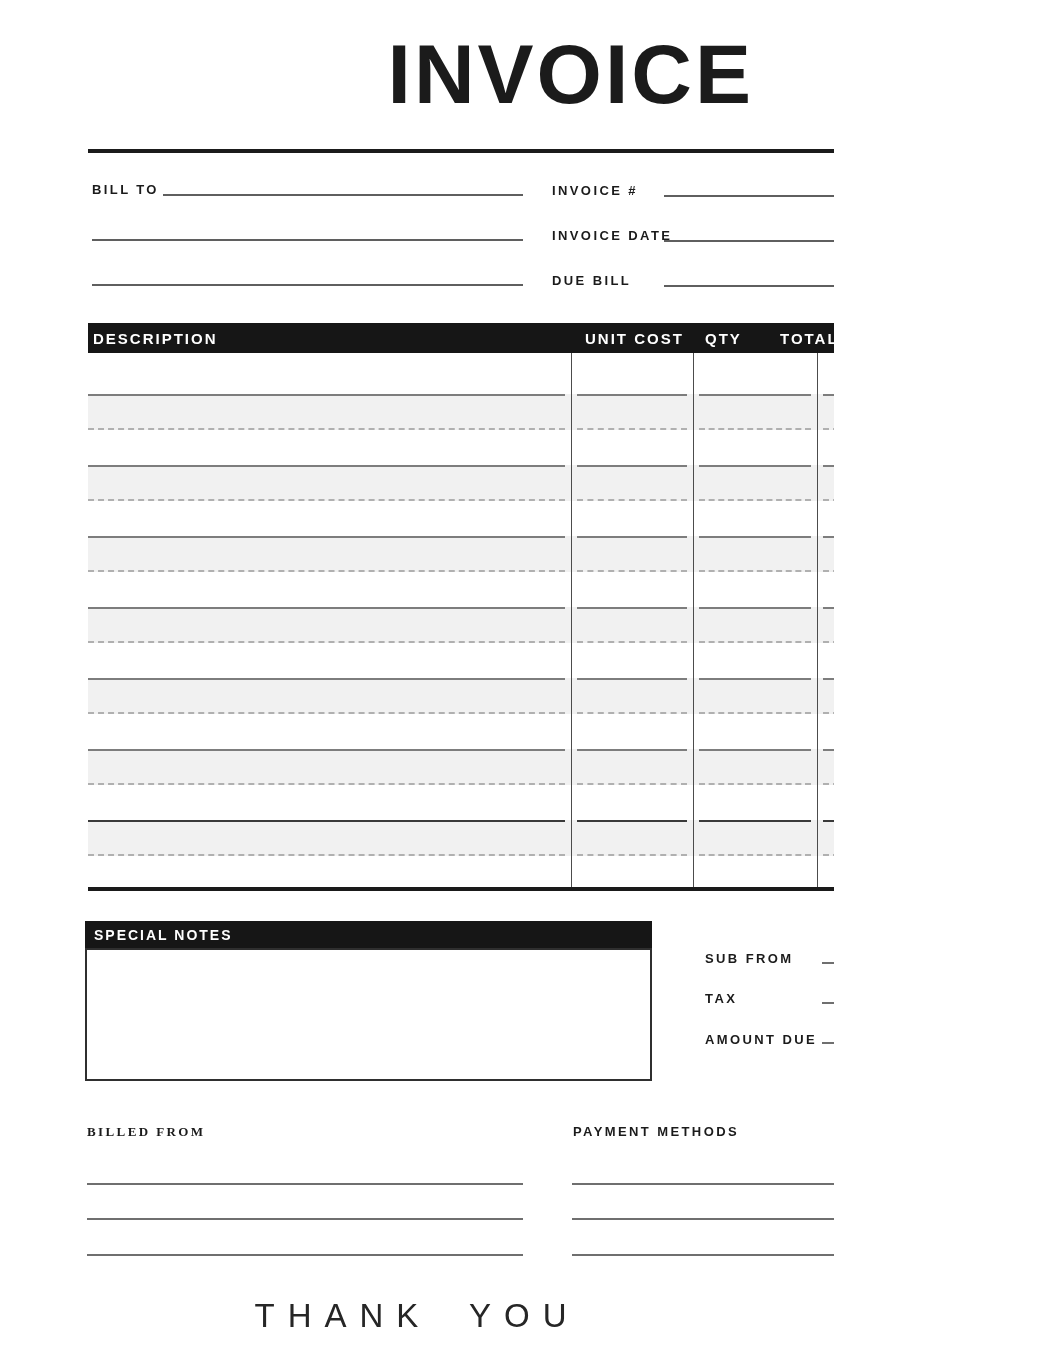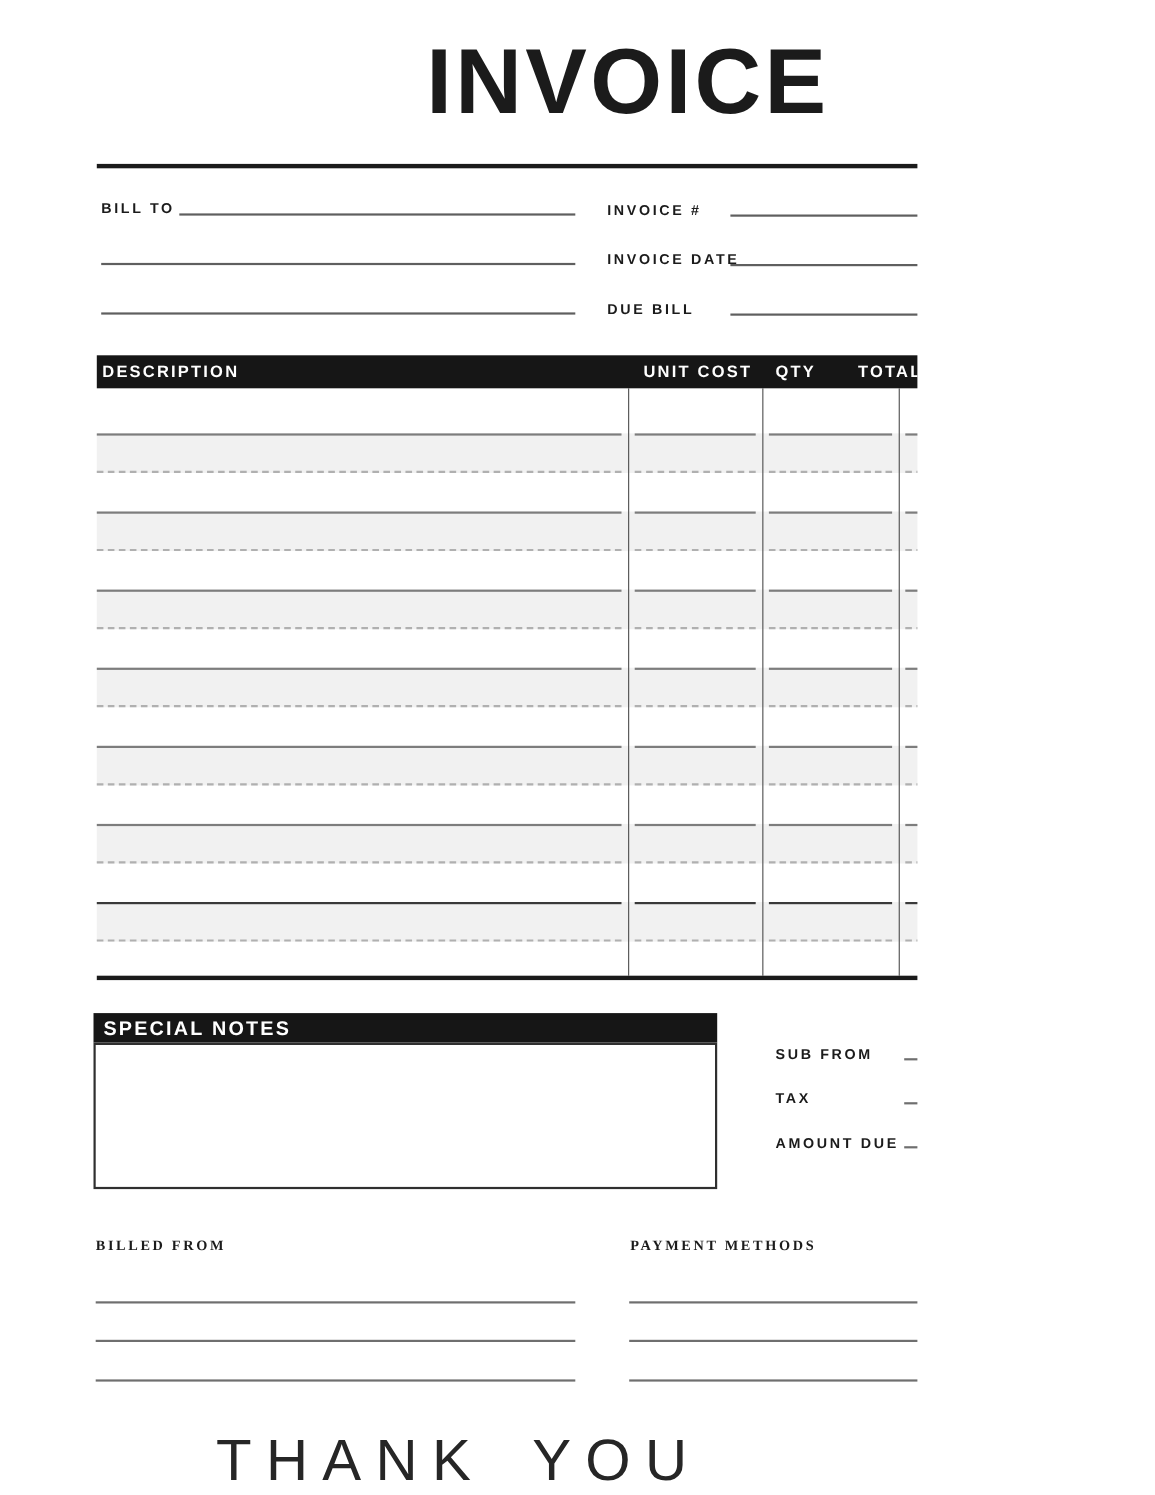--- a/index.html
+++ b/index.html
@@ -33,30 +33,30 @@
     position:absolute;top:0;height:100%;box-sizing:border-box;
     border-top:2px solid var(--rule_solid,#7d7d7d);
     border-bottom:2px dashed var(--rule_dashed,#b0b0b0);
   }
   .item-row.last .item-cell{border-top-color:#3a3a3a;}
   .vline{position:absolute;top:353px;height:534px;width:1px;background:#4c4c4c;}
   .table-bottom{position:absolute;left:88px;top:887px;width:882px;height:4px;background:#1a1a1a;}
   .notes-bar{position:absolute;left:85px;top:921px;width:567px;height:27px;background:var(--header_bar,#161616);}
   .notes-bar .bar-lbl{
     position:absolute;left:9px;top:0;line-height:28px;
-    color:#ffffff;font-weight:bold;font-size:18px;letter-spacing:2px;white-space:nowrap;
+    color:#ffffff;font-weight:bold;font-size:14px;letter-spacing:2px;white-space:nowrap;
   }
   .notes-box{
     position:absolute;left:85px;top:948px;width:567px;height:133px;
     box-sizing:border-box;border:2px solid #2f2f2f;background:#ffffff;
     font-size:13px;padding:6px 8px;
   }
   .thankyou{
     position:absolute;left:0;top:1297px;width:100%;
-    text-align:center;font-size:53px;font-weight:normal;
+    text-align:center;font-size:33px;font-weight:normal;
     letter-spacing:13px;word-spacing:16px;color:#262626;white-space:nowrap;
   }
 </style>
 </head>
 <body>
 
 <div class="page">
 
   <div class="title">INVOICE</div>
   <div class="rule-thick" style="top:149px;"></div>
@@ -141,21 +141,21 @@
   <div class="lbl" style="left:705px;top:952px;">SUB FROM</div>
   <div class="hline-light" style="left:822px;top:962px;width:149px;"></div>
 
   <div class="lbl" style="left:705px;top:992px;">TAX</div>
   <div class="hline-light" style="left:822px;top:1002px;width:149px;"></div>
 
   <div class="lbl" style="left:705px;top:1033px;">AMOUNT DUE</div>
   <div class="hline-light" style="left:822px;top:1042px;width:149px;"></div>
 
   <div class="lbl" style="left:87px;top:1125px;font-family:Liberation Serif, serif;">BILLED FROM</div>
-  <div class="lbl" style="left:573px;top:1125px;font-family:Liberation Serif, serif;">PAYMENT METHODS</div>
+  <div class="lbl" style="left:573px;top:1125px;">PAYMENT METHODS</div>
 
   <div class="hline-light" style="left:87px;top:1183px;width:436px;"></div>
   <div class="hline-light" style="left:87px;top:1218px;width:436px;"></div>
   <div class="hline-light" style="left:87px;top:1254px;width:436px;"></div>
 
   <div class="hline-light" style="left:572px;top:1183px;width:398px;"></div>
   <div class="hline-light" style="left:572px;top:1218px;width:398px;"></div>
   <div class="hline-light" style="left:572px;top:1254px;width:398px;"></div>
 
   <div class="thankyou">THANK YOU</div>

